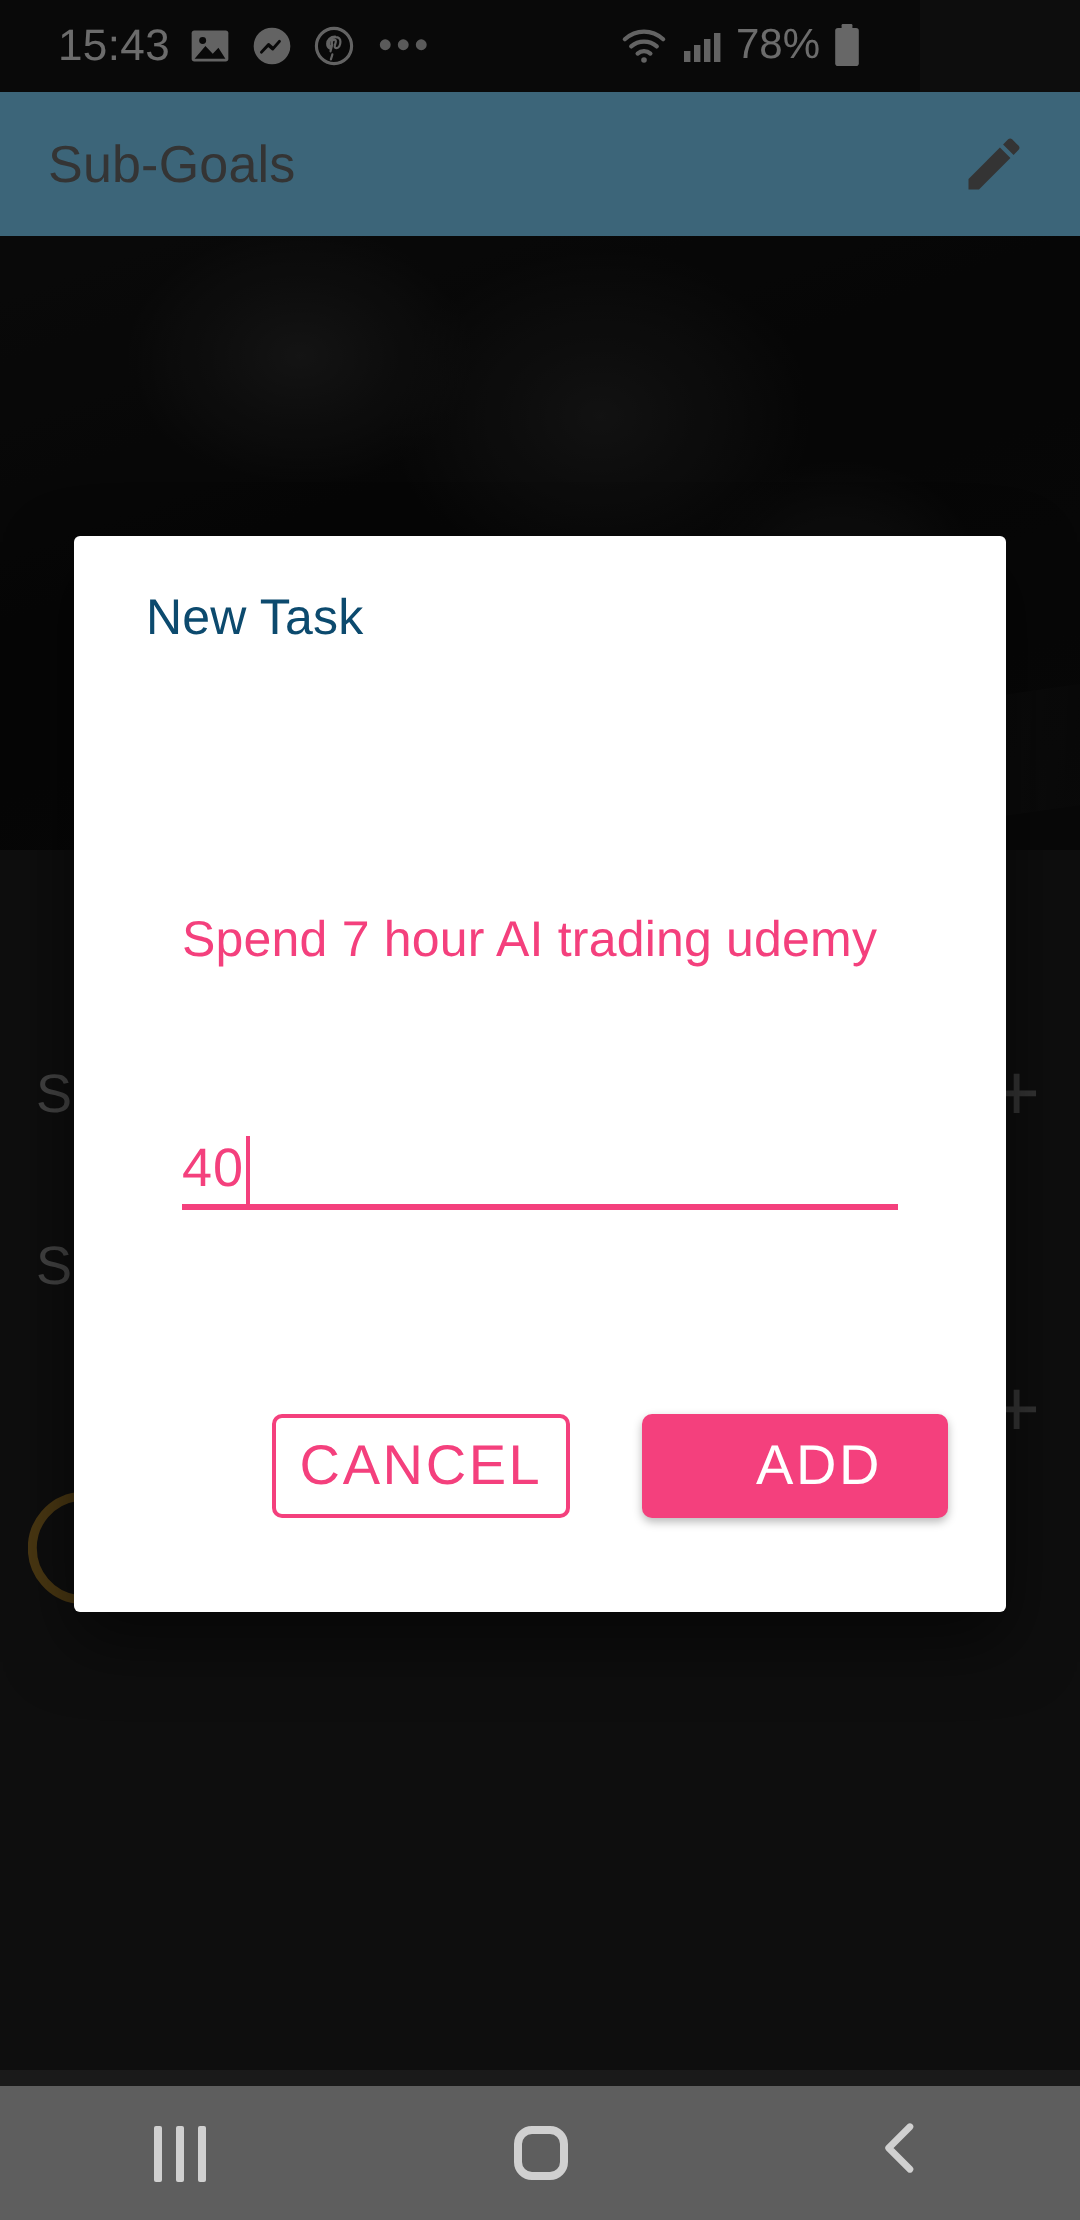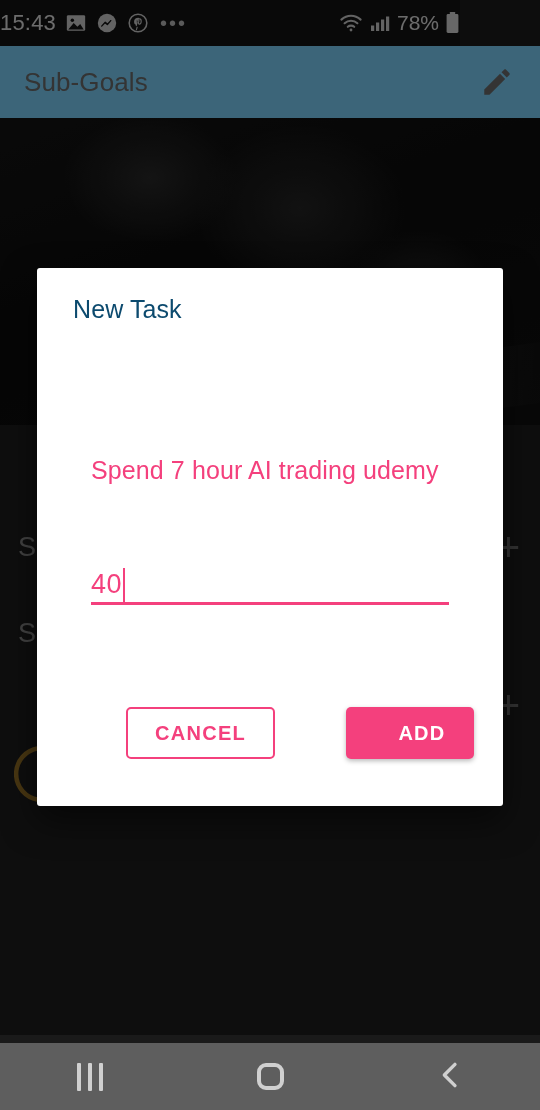--- a/index.html
+++ b/index.html
@@ -16,21 +16,21 @@
     background: #1c1c1c;
     overflow: hidden;
   }
 
   
   #status-bar {
     position: absolute; left: 0; top: 0;
     width: 460px; height: 46px;
     background: #141414;
     display: flex; align-items: center;
-    padding: 0 0;
+    padding: 0 29px;
     color: #d8d8d8;
   }
   #status-left { display: flex; align-items: center; gap: 9px; }
   #status-right { display: flex; align-items: center; gap: 6px; margin-left: auto; }
   .status-time {
     font-size: 22px; letter-spacing: 0.2px; color: #e2e2e2;
     font-family: "Liberation Sans", sans-serif;
   }
   .si { display: inline-block; line-height: 0; }
   .status-dots {
@@ -146,32 +146,31 @@
   }
   #dialog-actions {
     position: absolute; left: 0; right: 0; top: 439px;
     display: flex; justify-content: flex-end; align-items: center;
     gap: 36px;
     padding-right: 29px;
   }
   .btn {
     height: 52px;
     display: flex; align-items: center; justify-content: center;
-    font-size: 20px; letter-spacing: 1.3px;
+    font-size: 28px; letter-spacing: 1.3px;
     border-radius: 5px;
-    font-weight: 700;
-    margin-left: 35px;
+    font-weight: 400;
   }
   #cancel-button {
     width: 149px;
     background: #ffffff;
     border: 2px solid;
   }
   #add-button {
-    width: 128px;
+    width: 153px;
     border: none;
     box-shadow: 0 2px 5px rgba(0,0,0,0.28);
     padding-left: 24px;
   }
 
   
   #nav-topstrip {
     position: absolute; left: 0; top: 1035px;
     width: 540px; height: 8px;
     background: #1a1a1a;

